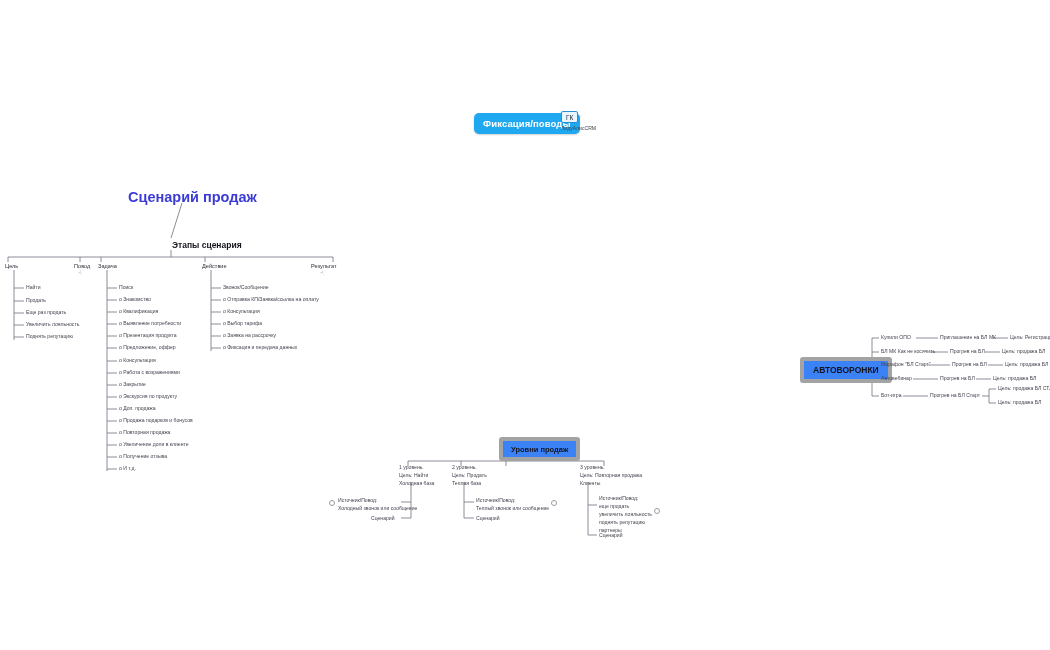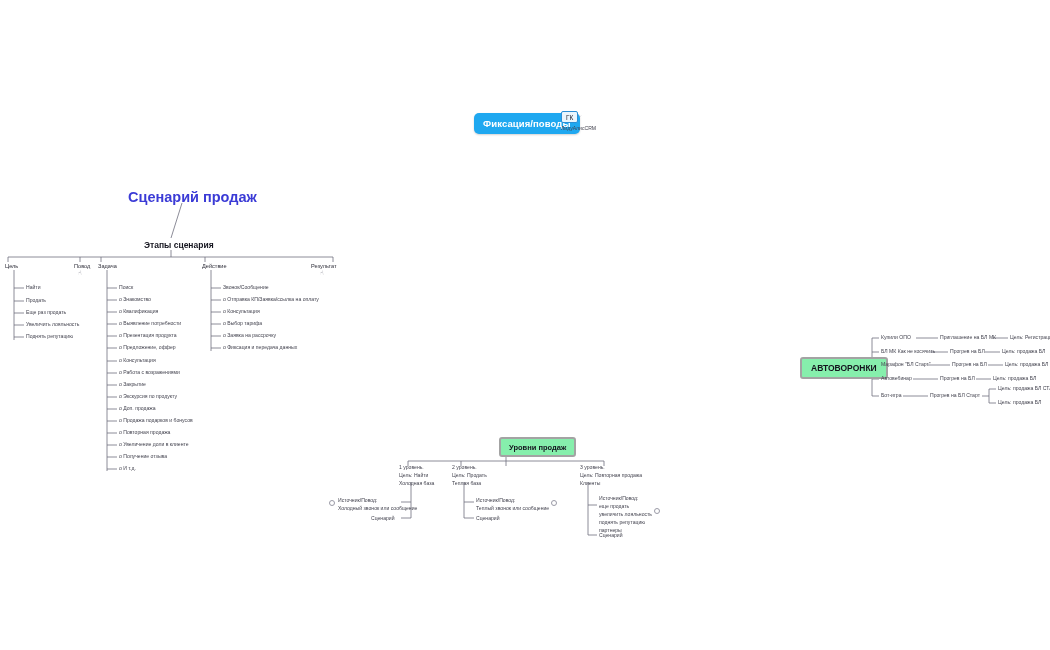--- a/index.html
+++ b/index.html
@@ -22,25 +22,25 @@
     padding:5px 9px; border-radius:5px; letter-spacing:.1px;
     box-shadow:0 1px 2px rgba(0,0,0,.18);
   }
   .blue-outline {
     border:1px solid #2b8fd6; background:#eaf6fd; color:#2a2a35;
     font-size:6.5px; padding:1.5px 4px; border-radius:2px;
   }
 
   
   .h-main { color:#3b3bd6; font-weight:bold; font-size:14.5px; }
-  .h-sub  { color:#14141e; font-weight:bold; font-size:8.5px; }
+  .h-sub  { color:#14141e; font-weight:bold; font-size:8.5px;margin-left:28px; }
 
   
   .box-title {
-    border:2px solid #a3a3a3; background:#86efac; color:#14141e;
+    border:4px solid #a3a3a3; background:#3b82f6; color:#14141e;
     font-weight:bold; font-size:8.5px; padding:4px 9px; border-radius:3px;
   }
   .box-title.sm { font-size:7.5px; padding:3.5px 8px; }
 
   
   .col-head { font-size:5.6px; color:#2f2f3a; }
 
   
   .leaf { font-size:5.1px; color:#43434f; line-height:1.1; }
   .leaf.bul::before { content:"o "; color:#43434f; }

